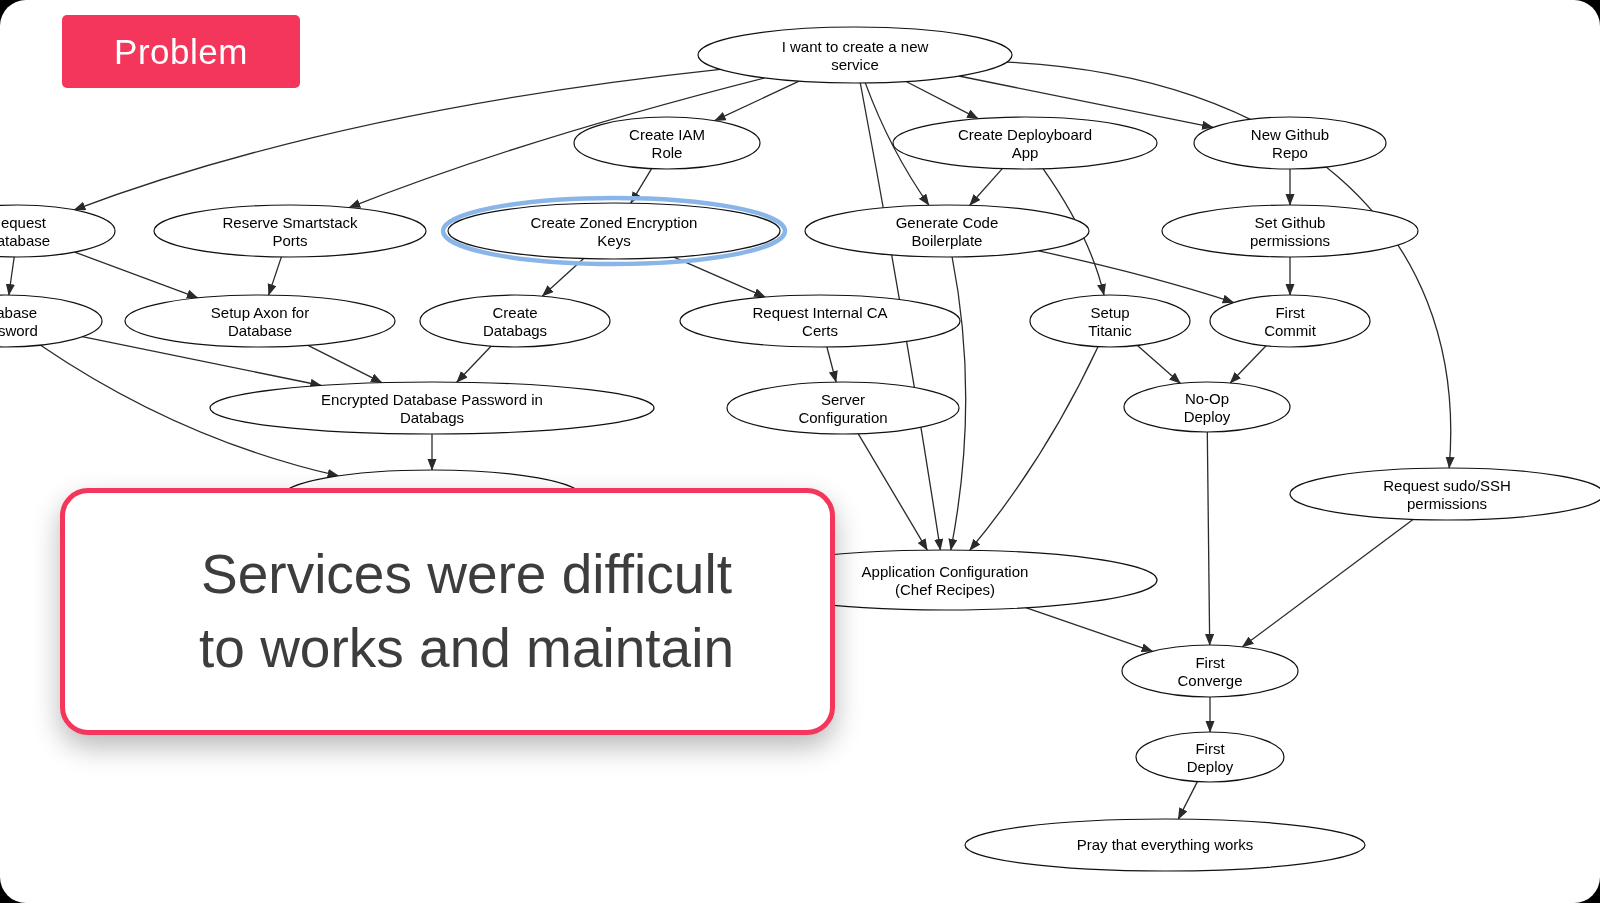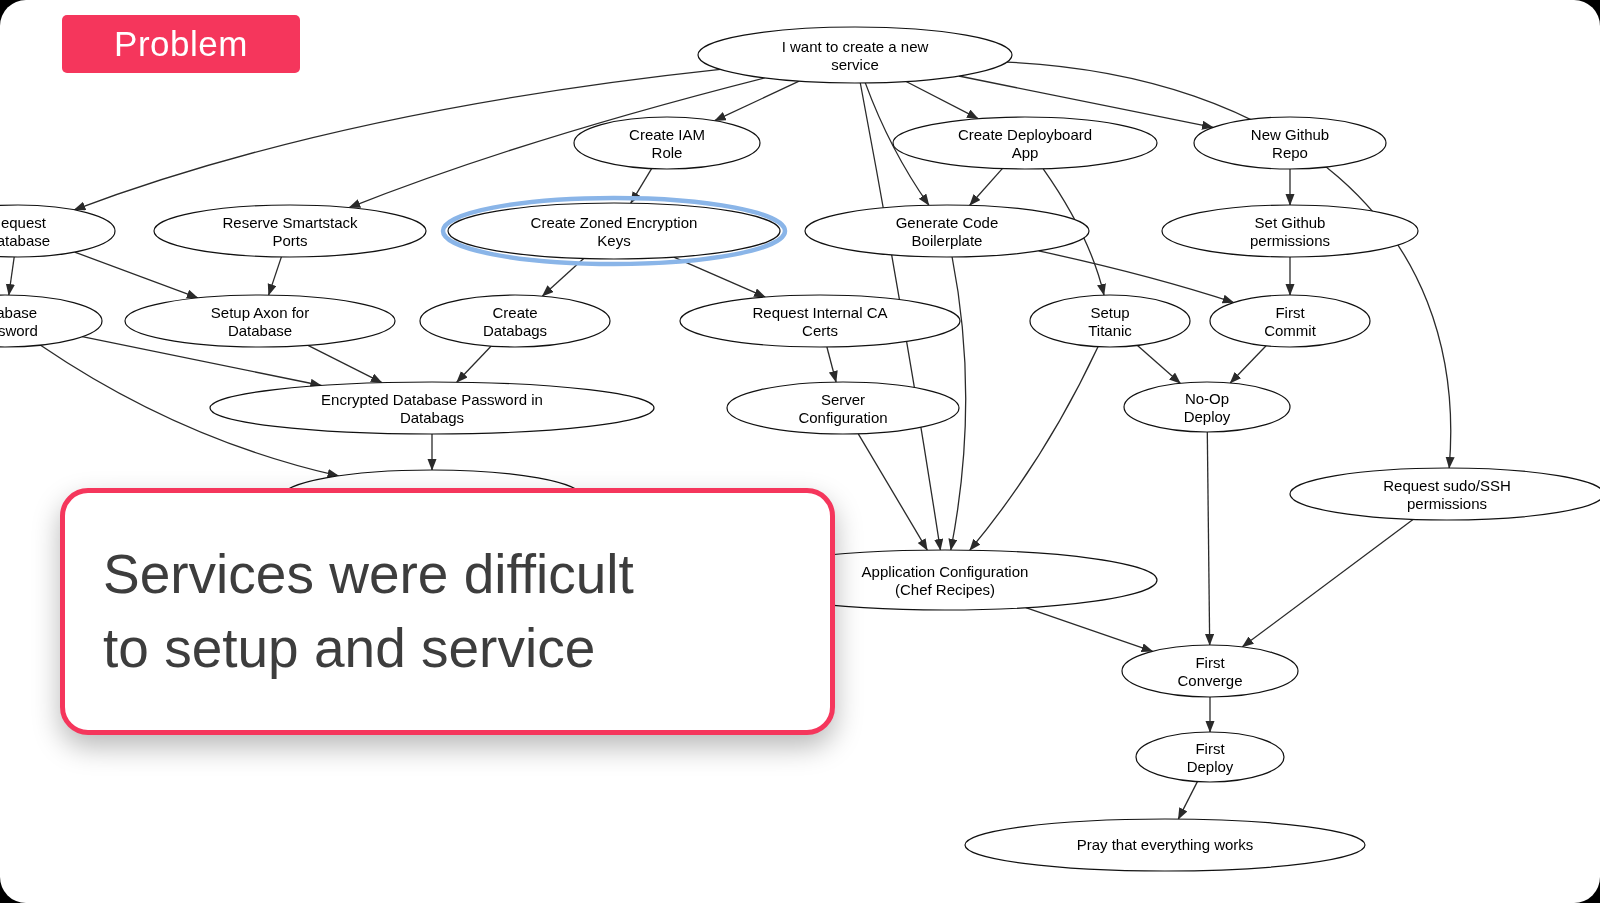--- a/index.html
+++ b/index.html
@@ -1,25 +1,25 @@
 <!DOCTYPE html>
 <html style="--accent_pink: #f5365c; --highlight_blue: #8ab5e8; --edge: #2a2a2a; --node_stroke: #111111; --node_fill: #ffffff; --callout_text: #3d3d3d; --card_bg: #ffffff; --page_bg: #000000;"><head>
 <meta charset="utf-8">
 <style>
   html,body{margin:0;padding:0;background:#000;}
   .card{position:relative;width:1600px;height:903px;background:#fff;border-radius:26px;overflow:hidden;font-family:"Liberation Sans",sans-serif;}
   #graph{position:absolute;left:0;top:0;}
   #graph text{font-family:"Liberation Sans",sans-serif;fill:#000;}
-  .badge{position:absolute;left:62px;top:15px;width:238px;height:58px;background:var(--accent_pink,#f5365c);
+  .badge{position:absolute;left:62px;top:15px;width:238px;height:73px;background:var(--accent_pink,#f5365c);
          color:#fff;font-size:35px;display:flex;align-items:center;justify-content:center;border-radius:5px;letter-spacing:.5px;}
   .callout{position:absolute;left:60px;top:488px;width:775px;height:247px;box-sizing:border-box;
            background:#fff;border:5px solid var(--accent_pink,#f5365c);border-radius:28px;
            box-shadow:0 12px 28px rgba(0,0,0,.28);
            display:flex;flex-direction:column;justify-content:center;padding-left:38px;
-           font-size:55px;color:var(--callout_text,#3d3d3d);line-height:1.33;}
+           font-size:55px;color:var(--callout_text,#3d3d3d);line-height:1.33;text-align:center;}
   .watermark{position:absolute;right:52px;bottom:40px;font-size:42px;color:#0d0d0d;
              font-family:"DejaVu Serif",serif;font-style:italic;}
 </style>
 </head>
 <body>
 
 <div class="card">
 
   <svg id="graph" width="1600" height="903" viewBox="0 0 1600 903">
       <defs>
@@ -161,17 +161,17 @@
         <text text-anchor="middle" font-size="15"><tspan x="1165" y="850">Pray that everything works</tspan></text>
       </g>
     </svg>
 
   <div class="badge">
     <span>Problem</span>
   </div>
 
   <div class="callout">
     <div>Services were difficult</div>
-    <div>to setup and service</div>
+    <div>to works and maintain</div>
   </div>
 
 
 </div>
 
 </body></html>

